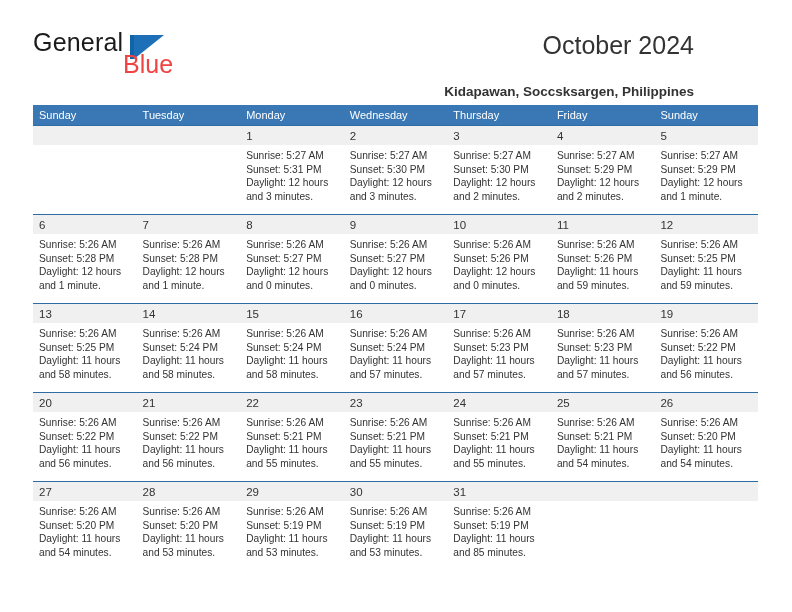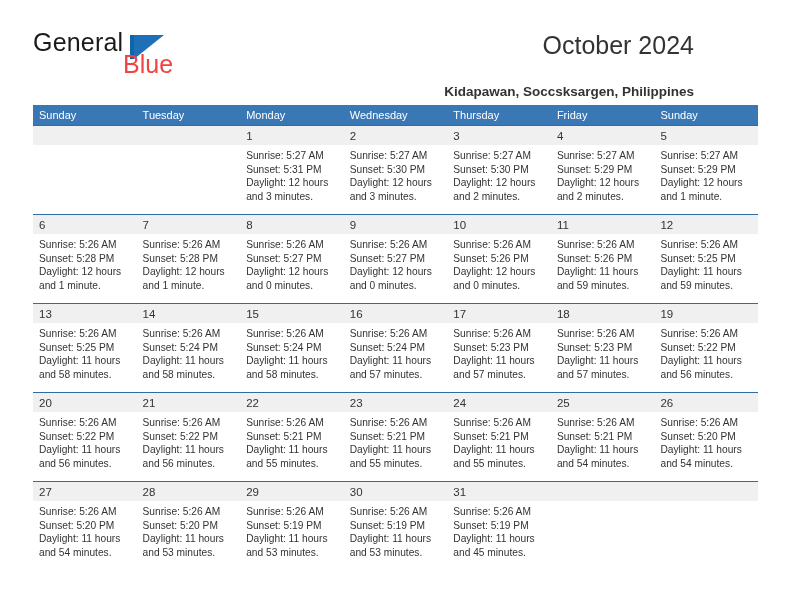--- a/index.html
+++ b/index.html
@@ -483,21 +483,21 @@
           <div>Daylight: 11 hours</div>
           <div>and 53 minutes.</div>
         </div>
       </div>
       <div class="daycell">
         <div class="numband"><span class="num">31</span></div>
         <div class="info">
           <div>Sunrise: 5:26 AM</div>
           <div>Sunset: 5:19 PM</div>
           <div>Daylight: 11 hours</div>
-          <div>and 45 minutes.</div>
+          <div>and 85 minutes.</div>
         </div>
       </div>
       <div class="daycell empty">
         <div class="numband"><span class="num"></span></div>
         <div class="info"></div>
       </div>
       <div class="daycell empty">
         <div class="numband"><span class="num"></span></div>
         <div class="info"></div>
       </div>

